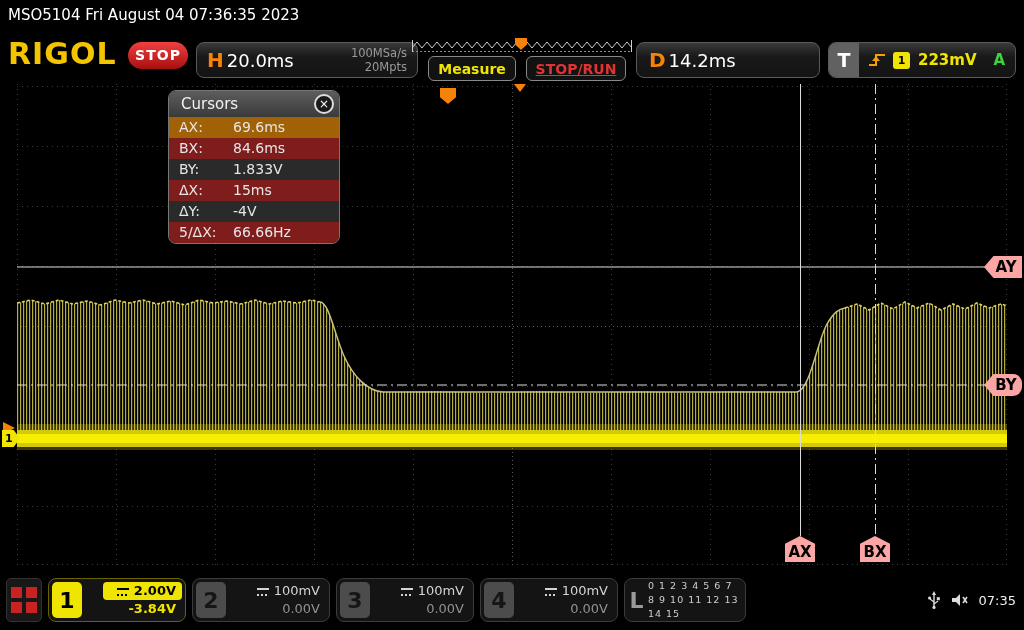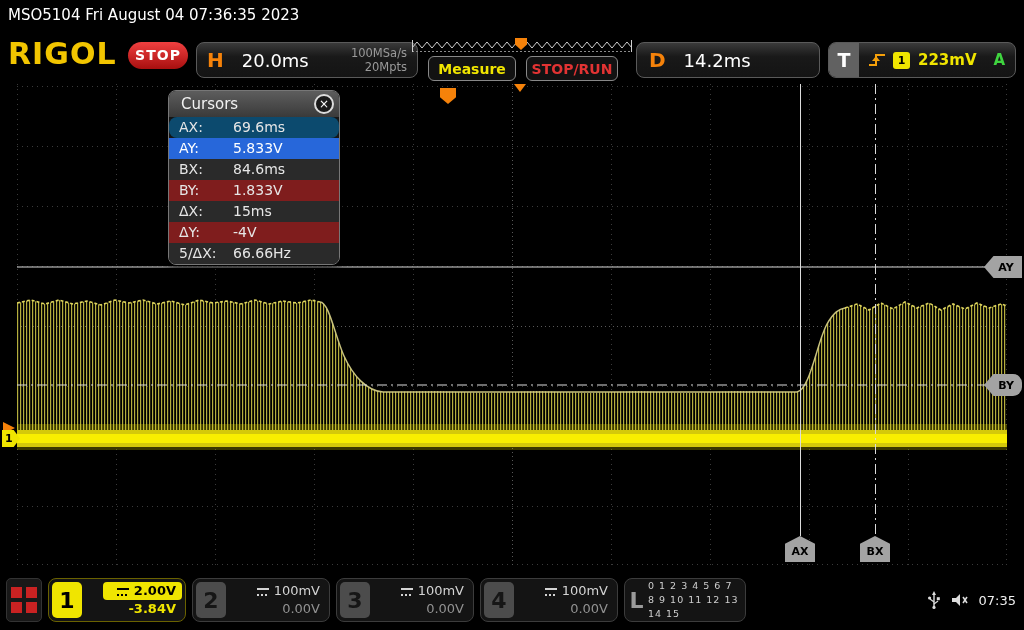--- a/index.html
+++ b/index.html
@@ -19,60 +19,60 @@
                border-radius:14px; background:linear-gradient(#f04040,#a80f0f);
                color:#fff; font-weight:bold; font-size:14px; text-align:center;
                line-height:27px; letter-spacing:1px; }
   .panel { position:absolute; top:12px; height:36px; display:flex; align-items:center;
            background:linear-gradient(#3a3a3a,#191919 40%,#141414);
            border:1px solid #5a5a5a; border-radius:8px; }
   .hpanel { left:196px; width:222px; padding:0 10px; }
   .dpanel { left:636px; width:184px; padding:0 12px; }
   .tpanel { left:828px; width:188px; padding-right:10px; overflow:hidden; }
   .orange-letter { color:#f5820a; font-weight:bold; font-size:20px; }
-  .panel-value { color:#fff; font-size:18px; margin-left:18px; }
+  .panel-value { color:#fff; font-size:18px; margin-left:3px; }
   .hinfo { margin-left:auto; text-align:right; color:#9a9a9a; font-size:11.5px;
            line-height:1.25; display:flex; flex-direction:column; }
   .t-block { width:30px; height:36px; background:#616161; color:#fff; font-weight:bold;
              font-size:19px; display:flex; align-items:center; justify-content:center;
              border-radius:7px 0 0 7px; }
   .trig-icon { margin:0 6px 0 8px; }
   .src-badge { width:17px; height:17px; background:#f0e500; color:#000; font-size:11px;
                font-weight:bold; border-radius:3px; display:flex; align-items:center;
                justify-content:center; margin-right:8px; }
   .t-level { color:#f0e500; font-size:15px; font-weight:bold; }
   .t-mode { margin-left:auto; color:#3fd43f; font-size:15px; font-weight:bold; }
   .overview { position:absolute; left:412px; top:8px; width:220px; height:15px; }
   .ov-marker { position:absolute; left:103px; top:0; width:12px; height:12px;
                background:#f5820a;
                clip-path:polygon(0 0,100% 0,100% 55%,50% 100%,0 55%); }
   .hbtn { position:absolute; top:26px; height:25px; background:#121212;
           border:1px solid #888; border-radius:6px; font-weight:bold; font-size:14px;
           font-family:"DejaVu Sans", sans-serif; cursor:pointer; }
   .measure { left:428px; width:88px; color:#f0e500; }
-  .stoprun { left:526px; width:92px; color:#e23333; }
+  .stoprun { left:526px; width:100px; color:#e23333;text-decoration:underline; }
 
   
   .screen { position:absolute; left:0; top:84px; width:1024px; height:482px; background:#000; }
   .plot { position:absolute; left:17px; top:0; }
 
   
   .trig-pos-marker { position:absolute; left:440px; top:4px; width:16px; height:16px;
        background:#f5820a; clip-path:polygon(0 0,100% 0,100% 58%,50% 100%,0 58%); }
   .delay-marker { position:absolute; left:514px; top:0; width:12px; height:8px;
        background:#f5820a; clip-path:polygon(0 0,100% 0,50% 100%); }
   .trig-level-marker { position:absolute; left:3px; top:338px; width:12px; height:12px;
        background:#f5820a; clip-path:polygon(0 0,100% 50%,0 100%); }
   .ch1-marker { position:absolute; left:2px; top:346px; width:18px; height:17px;
        background:#f0e500; color:#000; font-size:11px; font-weight:bold;
        display:flex; align-items:center; padding-left:3px;
        clip-path:polygon(0 0,65% 0,100% 50%,65% 100%,0 100%); }
 
   
-  .tag { position:absolute; background:#a3a3a3; color:#000; font-size:11px;
+  .tag { position:absolute; background:#fca5a5; color:#000; font-size:15px;
          font-weight:bold; display:flex; align-items:center; justify-content:center; }
   .tag-right { width:38px; height:22px; padding-left:6px;
          clip-path:polygon(0 50%,25% 0,100% 0,100% 100%,25% 100%); }
   .tag-up { width:30px; height:26px; padding-top:5px;
          clip-path:polygon(50% 0,100% 30%,100% 100%,0 100%,0 30%); }
   .tag-ay { left:984px; top:172px; }
   .tag-by { left:984px; top:290px;border-radius:9px; }
   .tag-ax { left:785px; top:452px; }
   .tag-bx { left:860px; top:452px; }
 
@@ -81,21 +81,21 @@
        border:1px solid #777; border-radius:8px; overflow:hidden;
        box-shadow:0 3px 10px rgba(0,0,0,.7); background:#151515; }
   .cp-title { height:26px; background:linear-gradient(#5d5d5d,#3a3a3a); color:#f2f2f2;
        font-size:15px; line-height:26px; padding-left:12px; position:relative; }
   .cp-close { position:absolute; right:5px; top:3px; width:20px; height:20px;
        border:2px solid #dcdcdc; border-radius:50%; background:#1a1a1a; color:#fff;
        font-size:12px; line-height:16px; text-align:center; cursor:pointer; }
   .cp-row { display:flex; height:21px; line-height:21px; font-size:14px;
        color:#e6e6e6; padding:0 10px; background:#7f1d1d; }
   .cp-row:nth-child(odd) { background:#2a2a2a; }
-  .cp-row:first-child { background:#0c4a6e;border-radius:8px; }
+  .cp-row:first-child { background:#a16207; }
   .cp-row.selected { background:#2767da !important; color:#fff; }
   .cp-label { width:54px; }
 
   
   .bottombar { position:absolute; left:0; top:574px; width:1024px; height:56px; }
   .logo-btn { position:absolute; left:6px; top:4px; width:36px; height:44px;
        background:#181818; border:1px solid #333; border-radius:5px;
        display:grid; grid-template-columns:11px 11px; grid-gap:4px;
        justify-content:center; align-content:center; cursor:pointer; }
   .logo-sq { width:11px; height:11px; background:#c92222; }
@@ -260,24 +260,20 @@
   <div class="cursors-panel">
     <div class="cp-title">
       <span>Cursors</span>
       <div class="cp-close">×</div>
     </div>
     <div class="cp-rows">
       <div class="cp-row">
         <span class="cp-label">AX:</span>
         <span class="cp-val">69.6ms</span>
       </div>
-      <div class="cp-row selected">
-        <span class="cp-label">AY:</span>
-        <span class="cp-val">5.833V</span>
-      </div>
       <div class="cp-row">
         <span class="cp-label">BX:</span>
         <span class="cp-val">84.6ms</span>
       </div>
       <div class="cp-row">
         <span class="cp-label">BY:</span>
         <span class="cp-val">1.833V</span>
       </div>
       <div class="cp-row">
         <span class="cp-label">ΔX:</span>

